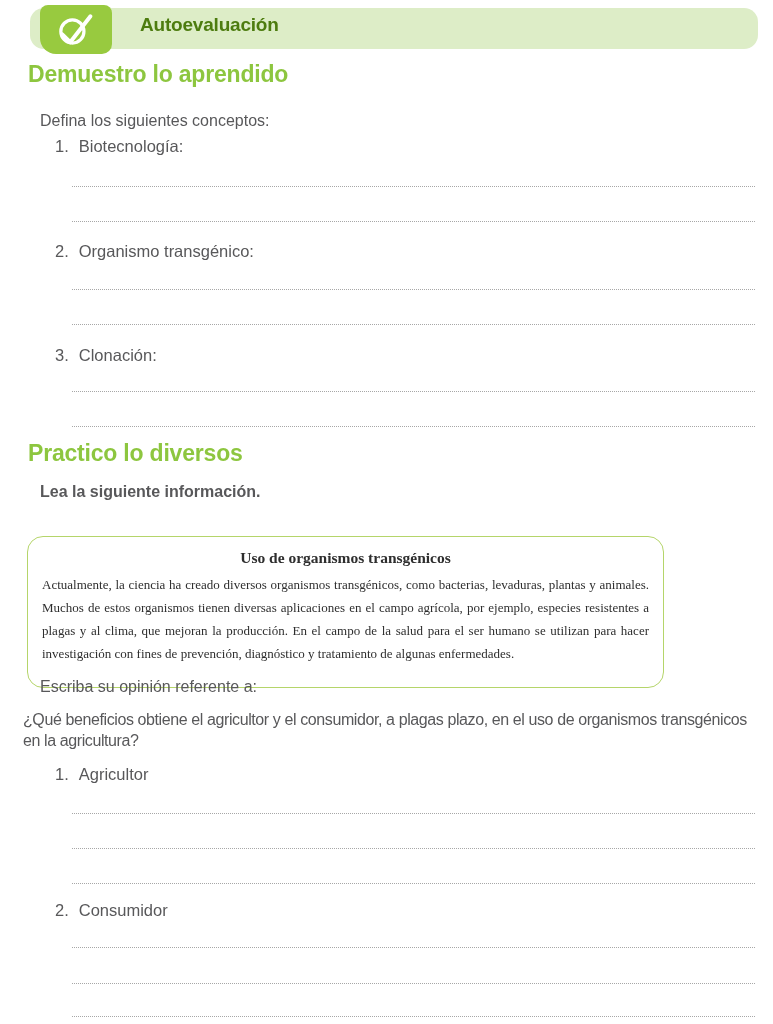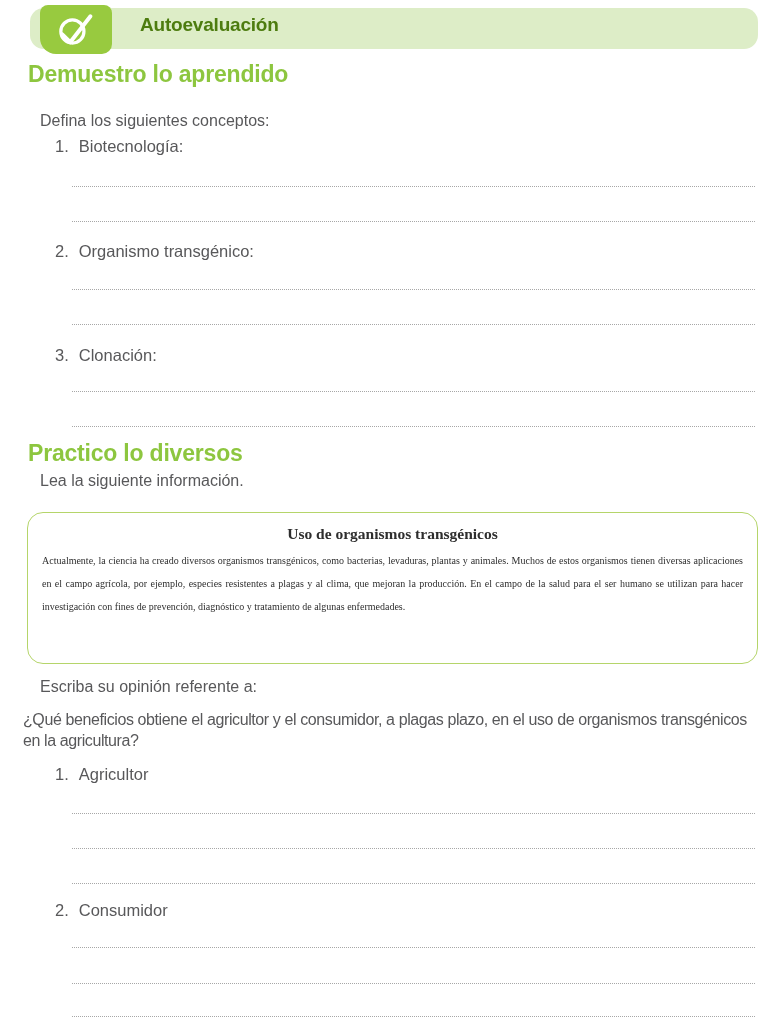--- a/index.html
+++ b/index.html
@@ -15,23 +15,23 @@
   
   .sec-heading{left:28px;font-size:23px;font-weight:bold;color:#8dc63f;line-height:1;letter-spacing:-0.2px;}
   .body-text{left:28px;font-size:16px;line-height:1.25;color:#58585a;margin-left:12px;}
   
   .item{left:55px;font-size:16.5px;line-height:1;color:#58585a;}
   .item .num{display:inline-block;min-width:13px;}
   .item .label{margin-left:10px;}
   
   .dotted-line{left:72px;width:683px;height:0;border-top:1px dotted #a7a7a7;}
   
-  .info-box{left:27px;top:512px;width:731px;height:152px;border:1.5px solid #b5d56a;border-radius:16px;box-sizing:border-box;padding:10px 14px 0 14px;font-family:"Liberation Serif",serif;color:#2e2e2e;}
+  .info-box{left:27px;top:536px;width:637px;height:152px;border:1.5px solid #b5d56a;border-radius:16px;box-sizing:border-box;padding:10px 14px 0 14px;font-family:"Liberation Serif",serif;color:#2e2e2e;}
   .info-box-title{text-align:center;font-weight:bold;font-size:15.5px;margin:2px 0 6px 0;}
-  .info-box-body{font-size:10px;line-height:23px;text-align:justify;}
+  .info-box-body{font-size:13px;line-height:23px;text-align:justify;}
   
   .question{left:23px;top:709px;width:737px;font-size:16px;line-height:21px;letter-spacing:-0.4px;color:#58585a;}
 </style>
 </head>
 <body>
 
 <div class="abs banner"></div>
 <div class="abs icon-box">
   <span style="display:flex;">
     <svg width="52" height="42" viewBox="0 0 72 52">
@@ -57,21 +57,21 @@
 <div class="abs dotted-line" style="top:289px;"></div>
 <div class="abs dotted-line" style="top:324px;"></div>
 
 <div class="abs item" style="top:347px;">
   <span class="num">3.</span><span class="label">Clonación:</span>
 </div>
 <div class="abs dotted-line" style="top:391px;"></div>
 <div class="abs dotted-line" style="top:426px;"></div>
 
 <div class="abs sec-heading" style="top:442px;">Practico lo diversos</div>
-<div class="abs body-text" style="top:471px;">Lea la siguiente información.</div>
+<div class="abs body-text" style="top:482px;font-weight:bold;">Lea la siguiente información.</div>
 
 <div class="abs info-box">
   <div class="info-box-title">Uso de organismos transgénicos</div>
   <div class="info-box-body">Actualmente, la ciencia ha creado diversos organismos transgénicos, como bacterias, levaduras, plantas y animales. Muchos de estos organismos tienen diversas aplicaciones en el campo agrícola, por ejemplo, especies resistentes a plagas y al clima, que mejoran la producción. En el campo de la salud para el ser humano se utilizan para hacer investigación con fines de prevención, diagnóstico y tratamiento de algunas enfermedades.</div>
 </div>
 
 <div class="abs body-text" style="top:677px;">Escriba su opinión referente a:</div>
 <div class="abs question">¿Qué beneficios obtiene el agricultor y el consumidor, a plagas plazo, en el uso de organismos transgénicos en la agricultura?</div>
 
 <div class="abs item" style="top:766px;">

